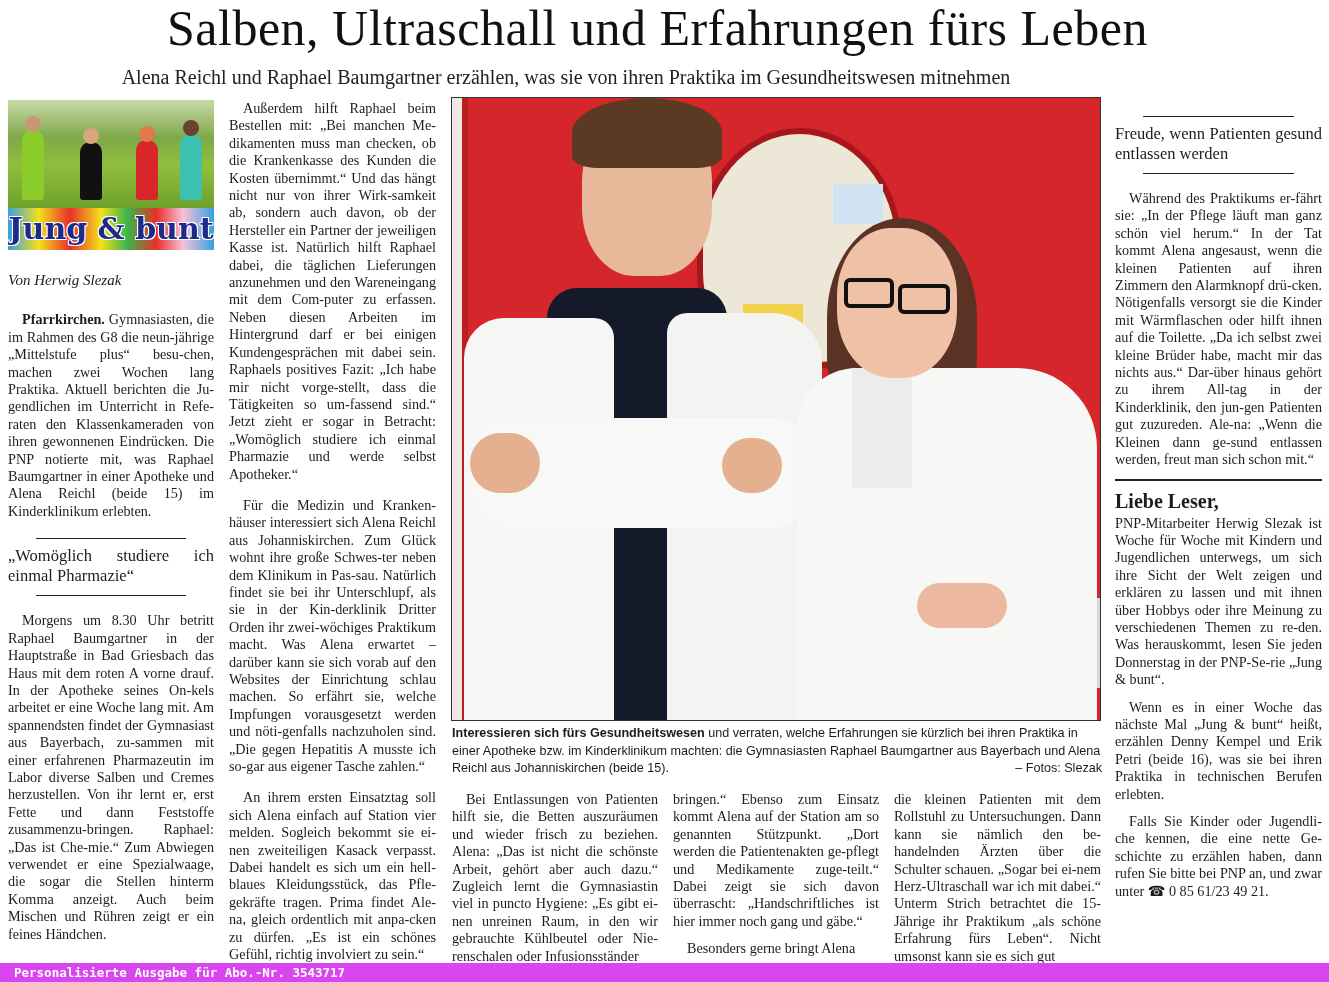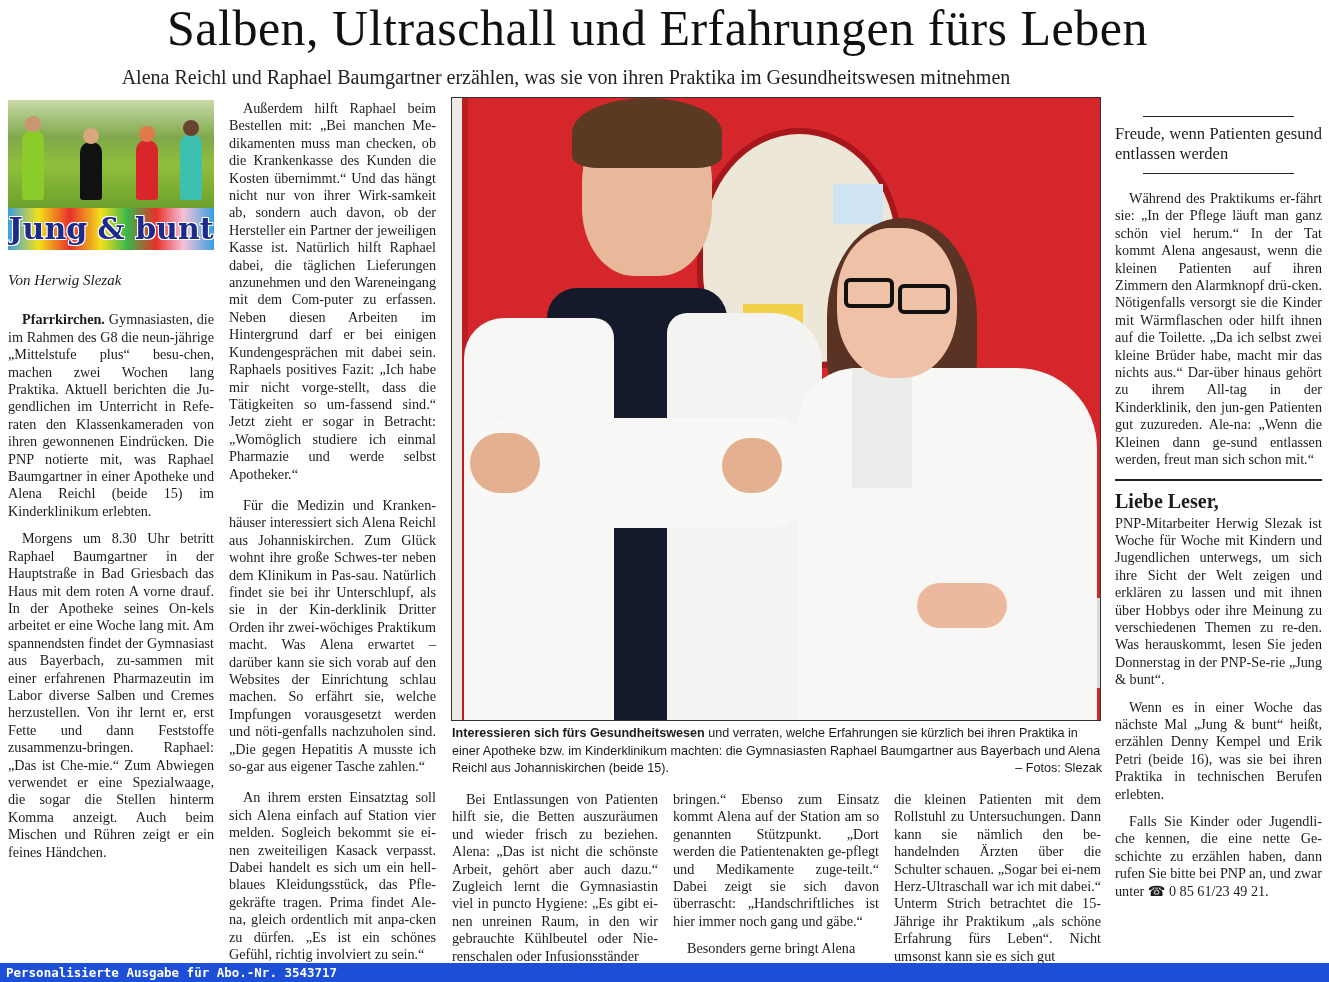--- a/index.html
+++ b/index.html
@@ -104,23 +104,23 @@
   .caption {
     position: absolute; left: 452px; top: 725px; width: 650px;
     font-family: "Liberation Sans", sans-serif; font-size: 12.6px; line-height: 17.5px;
     color: #1a1a1a; text-align: left;
   }
   .caption b { font-weight: bold; }
   .caption .credit { float: right; }
 
   .footer-bar {
     position: absolute; left: 0; top: 963px; width: 1329px; height: 19px;
-    background: #1d4ed8; color: #ffffff;
+    background: #d946ef; color: #ffffff;
     font-family: "DejaVu Sans Mono", monospace; font-size: 12.5px; line-height: 19px;
-    padding-left: 6px; font-weight: bold;
+    padding-left: 14px; font-weight: bold;
   }
 </style>
 </head>
 <body>
 
 <div class="headline">Salben, Ultraschall und Erfahrungen fürs Leben</div>
 <div class="subhead">Alena Reichl und Raphael Baumgartner erzählen, was sie von ihren Praktika im Gesundheitswesen mitnehmen</div>
 
 <div class="col c1">
   <div class="logo">
@@ -135,20 +135,21 @@
           <div class="head" style="background:#e07a4a;"></div>
         </div>
       <div class="kid" style="left:172px;height:66px;background:#3ec0b0;">
           <div class="head" style="background:#6a4330;"></div>
         </div>
     </div>
     <div class="logo-banner">Jung &amp; bunt</div>
   </div>
   <div class="byline">Von Herwig Slezak</div>
   <p class="noindent" style="text-indent:14px;"><span class="lead-place">Pfarrkirchen.</span><span> Gymnasiasten, die im Rahmen des G8 die neun-jährige „Mittelstufe plus“ besu-chen, machen zwei Wochen lang Praktika. Aktuell berichten die Ju-gendlichen im Unterricht in Refe-raten den Klassenkameraden von ihren gewonnenen Eindrücken. Die PNP notierte mit, was Raphael Baumgartner in einer Apotheke und Alena Reichl (beide 15) im Kinderklinikum erlebten.</span></p>
+  <div class="subhead-box">„Womöglich studiere ich einmal Pharmazie“</div>
   <p>Morgens um 8.30 Uhr betritt Raphael Baumgartner in der Hauptstraße in Bad Griesbach das Haus mit dem roten A vorne drauf. In der Apotheke seines On-kels arbeitet er eine Woche lang mit. Am spannendsten findet der Gymnasiast aus Bayerbach, zu-sammen mit einer erfahrenen Pharmazeutin im Labor diverse Salben und Cremes herzustellen. Von ihr lernt er, erst Fette und dann Feststoffe zusammenzu-bringen. Raphael: „Das ist Che-mie.“ Zum Abwiegen verwendet er eine Spezialwaage, die sogar die Stellen hinterm Komma anzeigt. Auch beim Mischen und Rühren zeigt er ein feines Händchen.</p>
 </div>
 
 <div class="col c2">
   <p>Außerdem hilft Raphael beim Bestellen mit: „Bei manchen Me-dikamenten muss man checken, ob die Krankenkasse des Kunden die Kosten übernimmt.“ Und das hängt nicht nur von ihrer Wirk-samkeit ab, sondern auch davon, ob der Hersteller ein Partner der jeweiligen Kasse ist. Natürlich hilft Raphael dabei, die täglichen Lieferungen anzunehmen und den Wareneingang mit dem Com-puter zu erfassen. Neben diesen Arbeiten im Hintergrund darf er bei einigen Kundengesprächen mit dabei sein. Raphaels positives Fazit: „Ich habe mir nicht vorge-stellt, dass die Tätigkeiten so um-fassend sind.“ Jetzt zieht er sogar in Betracht: „Womöglich studiere ich einmal Pharmazie und werde selbst Apotheker.“</p>
   <p style="margin-top:14px;">Für die Medizin und Kranken-häuser interessiert sich Alena Reichl aus Johanniskirchen. Zum Glück wohnt ihre große Schwes-ter neben dem Klinikum in Pas-sau. Natürlich findet sie bei ihr Unterschlupf, als sie in der Kin-derklinik Dritter Orden ihr zwei-wöchiges Praktikum macht. Was Alena erwartet – darüber kann sie sich vorab auf den Websites der Einrichtung schlau machen. So erfährt sie, welche Impfungen vorausgesetzt werden und nöti-genfalls nachzuholen sind. „Die gegen Hepatitis A musste ich so-gar aus eigener Tasche zahlen.“</p>
   <p style="margin-top:14px;">An ihrem ersten Einsatztag soll sich Alena einfach auf Station vier melden. Sogleich bekommt sie ei-nen zweiteiligen Kasack verpasst. Dabei handelt es sich um ein hell-blaues Kleidungsstück, das Pfle-gekräfte tragen. Prima findet Ale-na, gleich ordentlich mit anpa-cken zu dürfen. „Es ist ein schönes Gefühl, richtig involviert zu sein.“</p>
 </div>
 
 <div class="photo">

